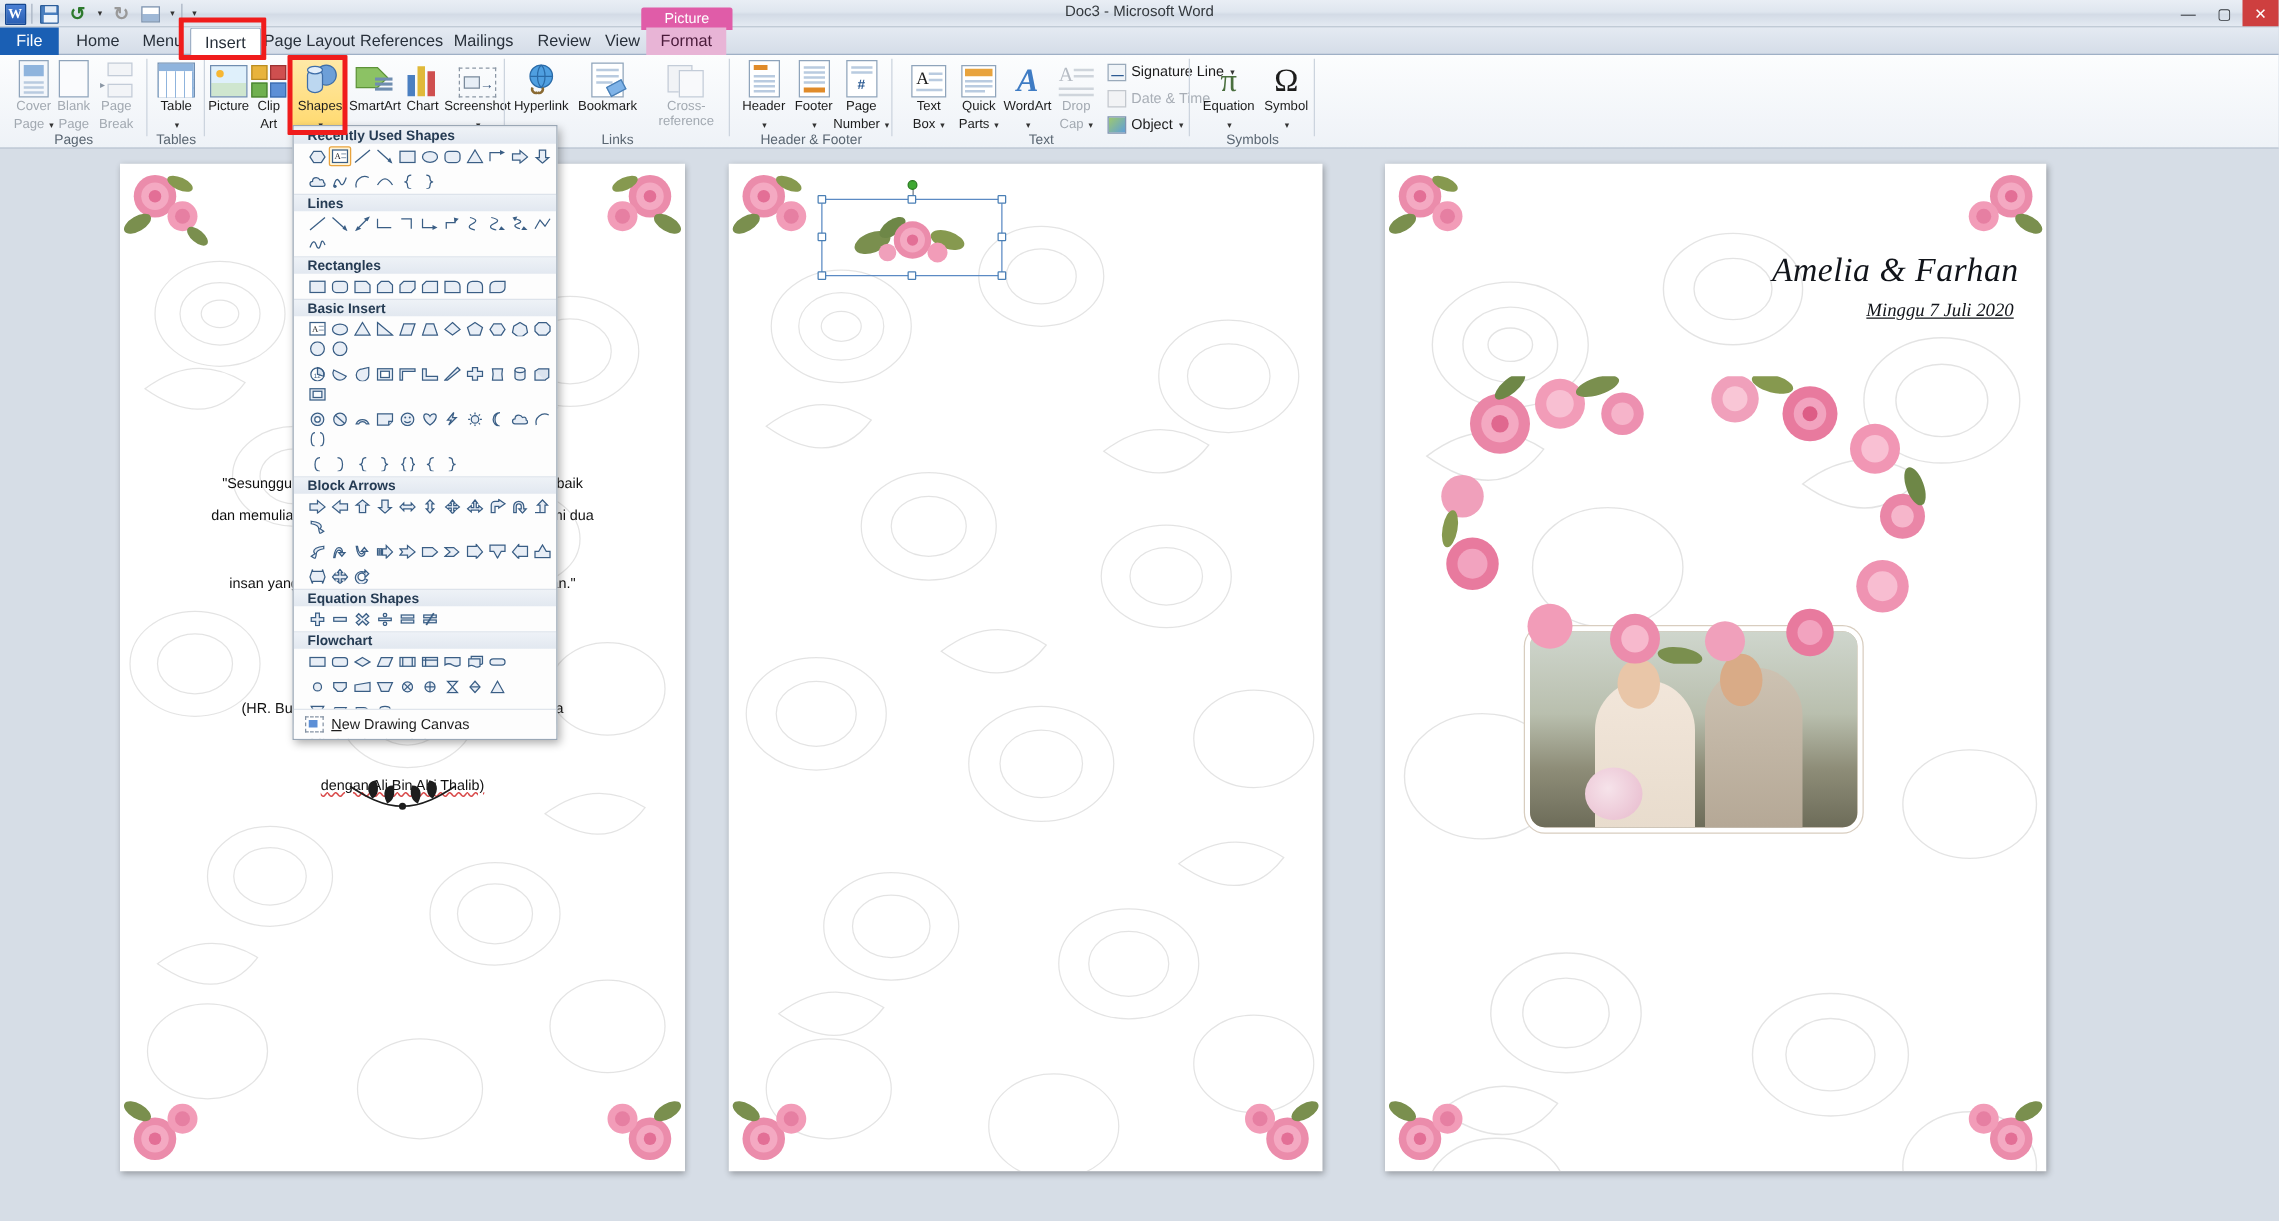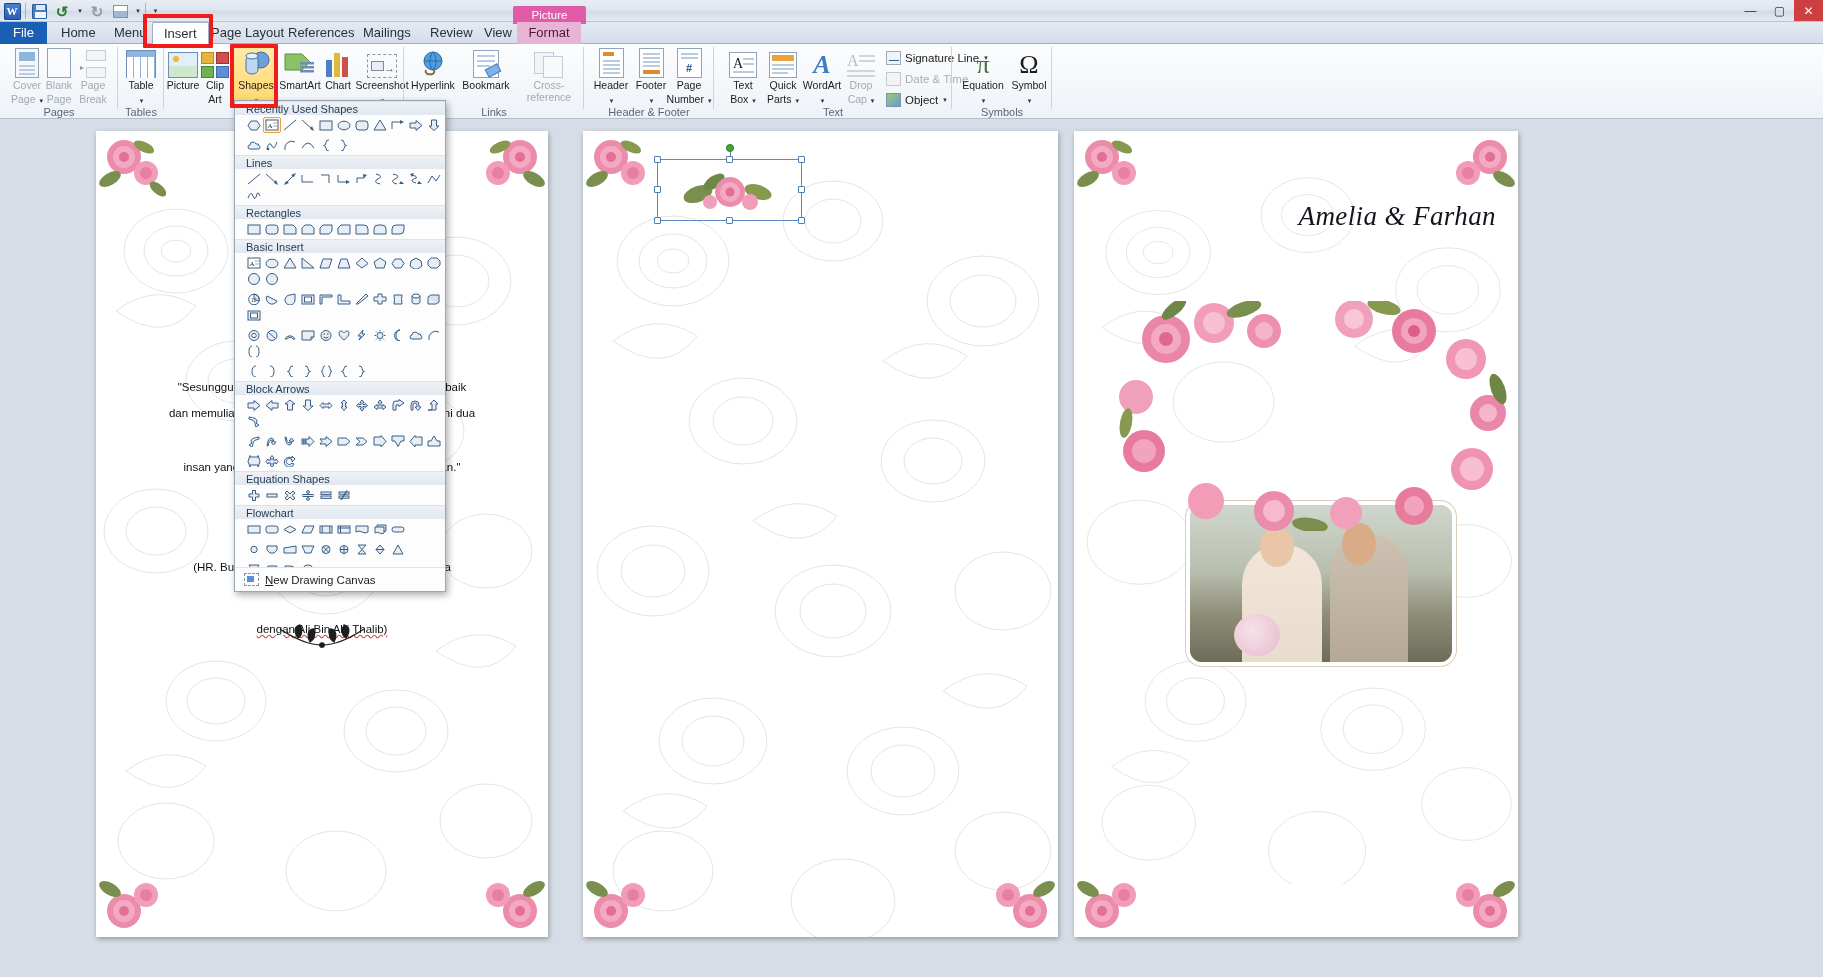--- a/index.html
+++ b/index.html
@@ -88,21 +88,21 @@
   .i-pic{width:30px;height:26px;border:1px solid #6f8db0;background:linear-gradient(to bottom,#dff0fb 55%,#cfe6cf 55%);position:relative;}
   .i-pic:after{content:"";position:absolute;left:4px;top:3px;width:6px;height:6px;border-radius:50%;background:#f7b733;}
 
   
   #shapesmenu{
     position:absolute; left:234px; top:100px; width:212px; height:492px;
     background:#fdfdfd; border:1px solid #9aa7b5; box-shadow:2px 3px 7px rgba(0,0,0,.33);
     font-size:11px; overflow:hidden; z-index:40;
   }
   .sec-hdr{
-    height:14px; line-height:14px; padding-left:11px; font-weight:normal; font-size:11px; color:#253b53;
+    height:14px; line-height:14px; padding-left:11px; font-weight:bold; font-size:11px; color:#253b53;
     background:linear-gradient(to bottom,#eef2f7,#e2e8f0); border-top:1px solid #dde3eb;
   }
   .sh-row{ display:flex; flex-wrap:wrap; padding:2px 0 2px 10px; }
   .sh{
     width:18px;height:16px; display:flex;align-items:center;justify-content:center;
     cursor:pointer; color:#355070; font-size:13px; line-height:13px;
   }
   .sh svg{ display:block;}
   .sh.selected{ border:1px solid #e8a33d; background:#fff4d8; border-radius:2px;}
   #ndc{
@@ -196,20 +196,21 @@
         <div class="prnt-ic"></div>
       </div>
     <div class="qat-btn" style="width:9px">
         <span class="drop-tri">▾</span>
       </div>
     <div class="qsep"></div>
     <div class="qat-btn" style="width:12px">
         <span class="drop-tri">▾</span>
       </div>
   </div>
+  <div id="doctitle">Doc3 - Microsoft Word</div>
   <div id="wincontrols">
     <div class="wc">—</div>
     <div class="wc">▢</div>
     <div class="wc close">✕</div>
   </div>
 </div>
 
 <div id="tabstrip">
   <div id="ctxlabel" style="left:513px;width:73px;top:-16px;height:18px;line-height:18px;">Picture Tools</div>
   <div class="tab file" style="left:0px;width:47px;text-align:center;padding:0;">File</div>
@@ -694,21 +695,21 @@
           <circle cx="50" cy="24" r="15" fill="#eb8cab"></circle>
           <circle cx="50" cy="24" r="10" fill="#f4a9c2"></circle>
           <circle cx="50" cy="24" r="4.5" fill="#e36f96"></circle>
           <circle cx="70" cy="34" r="8" fill="#f29cb8"></circle>
           <circle cx="30" cy="34" r="7" fill="#f0a0bb"></circle>
         </g>
       </svg>
     </div>
   </div>
 
-  <div class="page" id="p3" style="left:1074px;width:444px;">
+  <div class="page" id="p3" style="left:1108px;width:529px;">
     <svg class="floral-bg" viewBox="0 0 475 806" preserveAspectRatio="none">
       <g stroke="#c9c9c9" fill="none" stroke-width="1">
         <ellipse cx="90" cy="130" rx="56" ry="45"></ellipse>
           <ellipse cx="90" cy="130" rx="34" ry="27"></ellipse>
           <ellipse cx="90" cy="130" rx="16" ry="12"></ellipse>
         <ellipse cx="250" cy="90" rx="50" ry="40"></ellipse>
           <ellipse cx="250" cy="90" rx="28" ry="22"></ellipse>
         <ellipse cx="400" cy="170" rx="56" ry="45"></ellipse>
           <ellipse cx="400" cy="170" rx="33" ry="26"></ellipse>
         <ellipse cx="160" cy="290" rx="54" ry="43"></ellipse>
@@ -762,20 +763,21 @@
           <circle cx="26" cy="24" r="17" fill="#eb8cab"></circle>
           <circle cx="26" cy="24" r="11" fill="#f4a9c2"></circle>
           <circle cx="26" cy="24" r="5" fill="#e36f96"></circle>
       <circle cx="48" cy="40" r="12" fill="#f29cb8"></circle>
           <circle cx="48" cy="40" r="6" fill="#e67fa2"></circle>
       <ellipse cx="12" cy="46" rx="12" ry="6" fill="#7a8f4e" transform="rotate(-30 12 46)"></ellipse>
         </g>
     </svg>
 
     <div class="names">Amelia &amp; Farhan</div>
+    <div class="date">Minggu 7 Juli 2020</div>
 
     <div style="position:absolute;left:40px;top:170px;width:400px;height:230px;">
       <div id="photoframe">
         <div class="sky"></div>
         <div class="bride"></div>
         <div class="groom"></div>
         <div class="bhead"></div>
         <div class="ghead"></div>
         <div class="bouquet"></div>
       </div>

